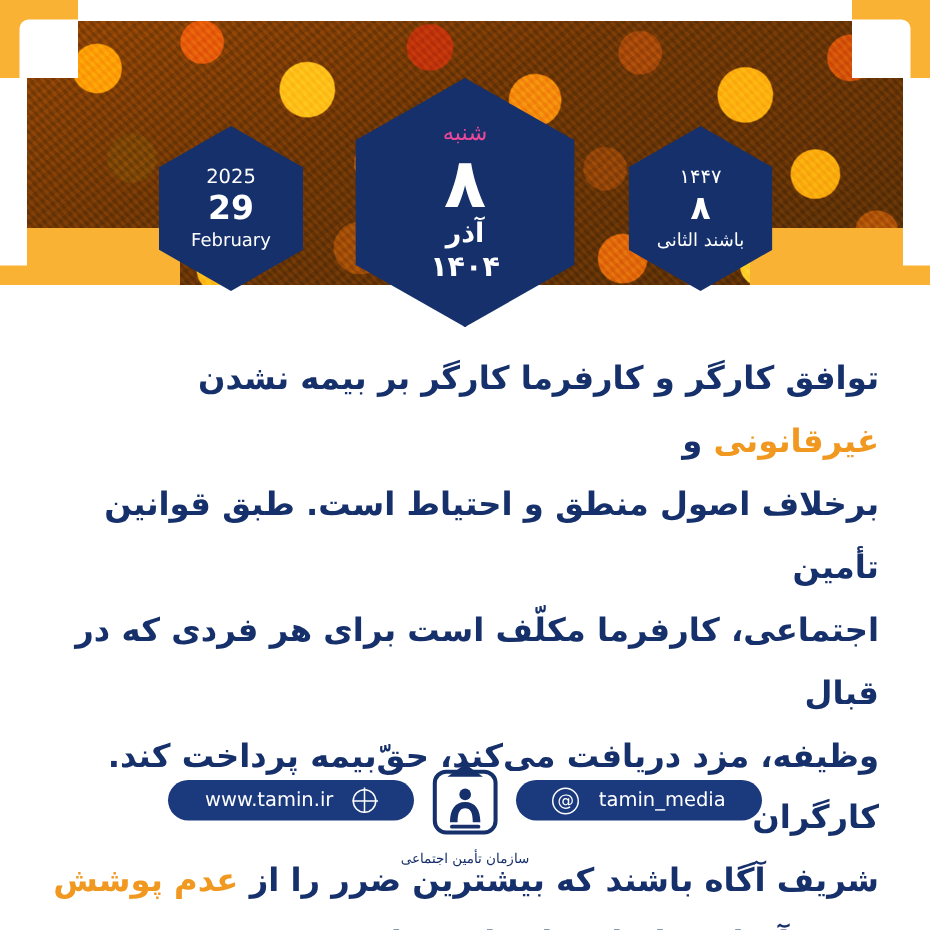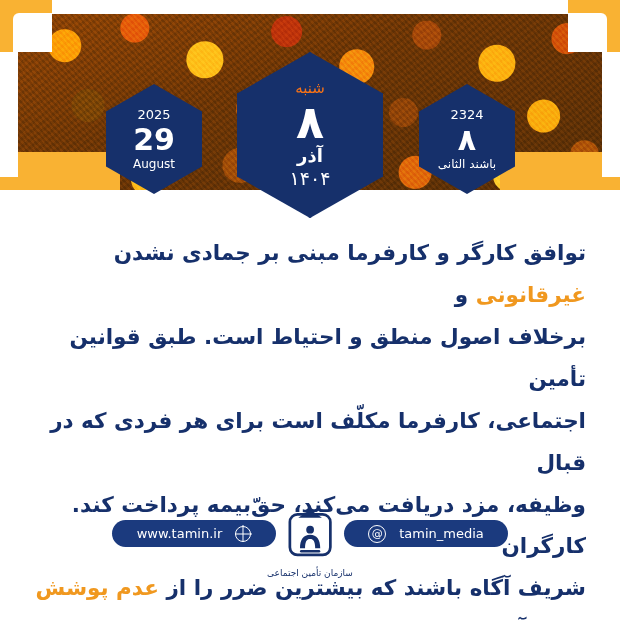--- a/index.html
+++ b/index.html
@@ -142,36 +142,36 @@
     top: 52px;
     width: 146px;
     height: 166px;
     border: 0;
     box-shadow: 0 0 0 3px #16306b;
   }
   .hex-main .h-top {
     font-size: 15px;
     letter-spacing: .5px;
     margin-bottom: 2px;
-    color: #f97316;
+    color: #ec4899;
   }
   .hex-main .h-num {
     font-size: 46px;
     font-weight: bold;
     line-height: 1;
     margin: 1px 0 2px;
   }
   .hex-main .h-month {
     font-size: 18px;
     font-weight: bold;
     margin-bottom: 3px;
   }
   .hex-main .h-year {
     font-size: 19px;
-    font-weight: normal;
+    font-weight: bold;
     letter-spacing: 1px;
   }
 
   .hex-side {
     width: 96px;
     height: 110px;
   }
   .hex-left {  
     left: 106px;
     top: 84px;
@@ -179,21 +179,21 @@
   .hex-right { 
     left: 419px;
     top: 84px;
   }
   .hex-side .s-top {
     font-size: 13px;
     margin-bottom: 1px;
     text-align: center;
   }
   .hex-side .s-num {
-    font-size: 30px;
+    font-size: 22px;
     font-weight: bold;
     line-height: 1;
     margin: 2px 0 3px;
   }
   .hex-side .s-bottom {
     font-size: 12px;
   }
 
   
   .body-text {
@@ -294,38 +294,38 @@
     </div>
     <div class="corner-tl"></div>
     <div class="corner-tr"></div>
     <div class="band-bottom-left"></div>
     <div class="band-bottom-right"></div>
   </div>
 
   <div class="hex hex-side hex-left">
     <div class="s-top">2025</div>
     <div class="s-num">29</div>
-    <div class="s-bottom">August</div>
+    <div class="s-bottom">February</div>
   </div>
 
   <div class="hex hex-side hex-right">
-    <div class="s-top">2324</div>
+    <div class="s-top">۱۴۴۷</div>
     <div class="s-num">۸</div>
     <div class="s-bottom">باشند الثانی</div>
   </div>
 
   <div class="hex hex-main">
     <div class="h-top">شنبه</div>
     <div class="h-num">۸</div>
     <div class="h-month">آذر</div>
     <div class="h-year">۱۴۰۴</div>
   </div>
 
   <div class="body-text">
-    <span>توافق کارگر و کارفرما مبنی بر جمادی نشدن </span><span class="hl">غیرقانونی</span><span> و</span><br>
+    <span>توافق کارگر و کارفرما کارگر بر بیمه نشدن </span><span class="hl">غیرقانونی</span><span> و</span><br>
     <span>برخلاف اصول منطق و احتیاط است. طبق قوانین تأمین</span><br>
     <span>اجتماعی، کارفرما مکلّف است برای هر فردی که در قبال</span><br>
     <span>وظیفه، مزد دریافت می‌کند، حقّ‌بیمه پرداخت کند. کارگران</span><br>
     <span>شریف آگاه باشند که بیشترین ضرر را از </span><span class="hl">عدم پوشش</span><br>
     <span class="hl">بیمه،</span><span> آنها و خانواده‌هایشان خواهند دید.</span>
   </div>
 
   <div class="footer">
 
     <div class="pill pill-site">

